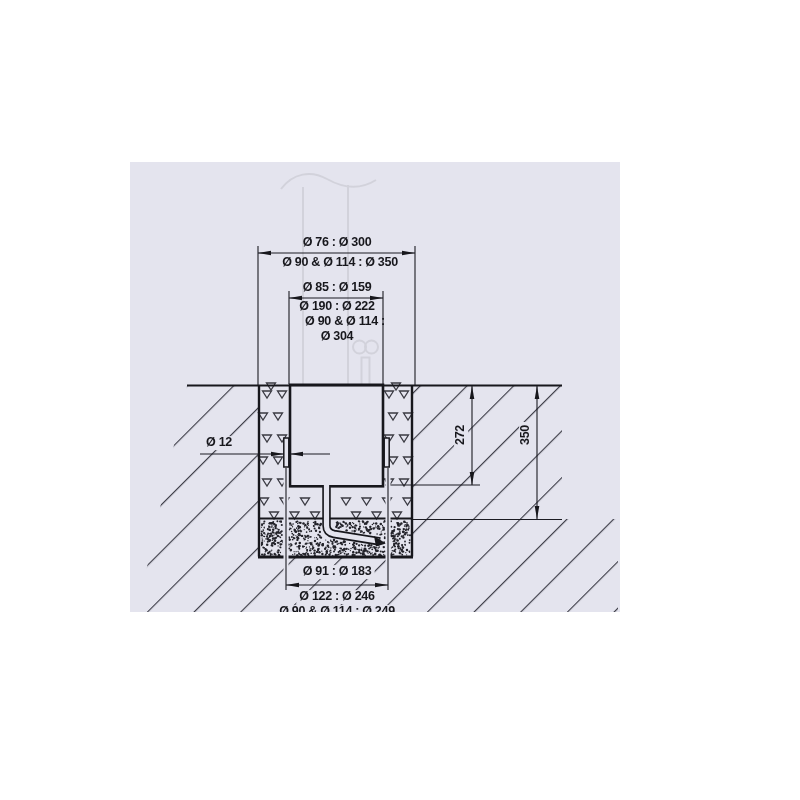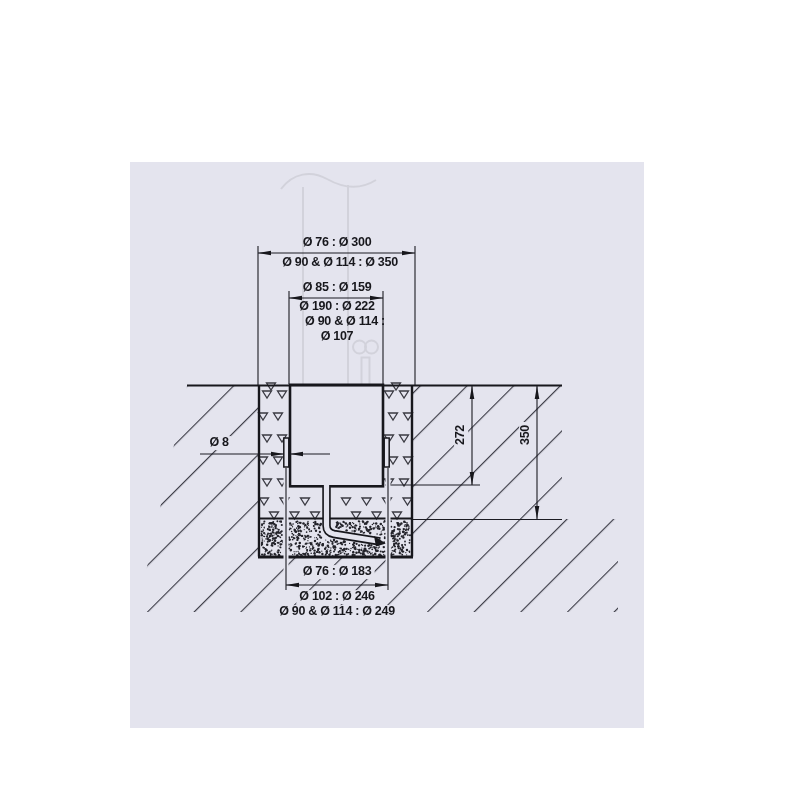--- a/index.html
+++ b/index.html
@@ -1,19 +1,19 @@
 <!DOCTYPE html>
 <html><head>
 <meta charset="utf-8">
 <style>
   html,body{margin:0;padding:0;background:#ffffff;}
   .canvas{position:relative;width:800px;height:800px;background:#ffffff;overflow:hidden;
           font-family:"Liberation Sans",sans-serif;}
-  .area{position:absolute;left:130px;top:162px;width:490px;height:566px;
-        background:#e4e4ee;overflow:hidden;padding-left:24px;}
+  .area{position:absolute;left:130px;top:162px;width:490px;height:450px;
+        background:#e4e4ee;overflow:hidden;}
   .area svg{position:absolute;left:0;top:0;}
   .dim{position:absolute;transform:translate(-50%,-50%);font-size:12.5px;font-weight:700;
        letter-spacing:-0.3px;color:#17171c;white-space:nowrap;line-height:1.1;}
   .dim.bg{background:#e4e4ee;padding:0 3px;}
   .dim.rot{transform:translate(-50%,-50%) rotate(-90deg);}
 </style>
 </head>
 <body>
 
 <div class="canvas">
@@ -858,21 +858,21 @@
         <polygon points="156,423 169,420.7 169,425.3"></polygon>
         <polygon points="258,423 245,420.7 245,425.3"></polygon>
       </g>
     </svg>
 
     <div class="dim" style="left:207px;top:81px">Ø 76 : Ø 300</div>
     <div class="dim" style="left:210px;top:101px">Ø 90 &amp; Ø 114 : Ø 350</div>
     <div class="dim" style="left:207px;top:126px">Ø 85 : Ø 159</div>
     <div class="dim" style="left:207px;top:145px">Ø 190 : Ø 222</div>
     <div class="dim" style="left:215px;top:160px">Ø 90 &amp; Ø 114 :</div>
-    <div class="dim" style="left:207px;top:175px">Ø 107</div>
-    <div class="dim bg" style="left:89px;top:281px">Ø 8</div>
+    <div class="dim" style="left:207px;top:175px">Ø 304</div>
+    <div class="dim bg" style="left:89px;top:281px">Ø 12</div>
     <div class="dim rot bg" style="left:331px;top:273px">272</div>
     <div class="dim rot bg" style="left:396px;top:273px">350</div>
-    <div class="dim bg" style="left:207px;top:410px">Ø 76 : Ø 183</div>
-    <div class="dim bg" style="left:207px;top:435px">Ø 102 : Ø 246</div>
+    <div class="dim bg" style="left:207px;top:410px">Ø 91 : Ø 183</div>
+    <div class="dim bg" style="left:207px;top:435px">Ø 122 : Ø 246</div>
     <div class="dim bg" style="left:207px;top:450px">Ø 90 &amp; Ø 114 : Ø 249</div>
   </div>
 </div>
 
 </body></html>

